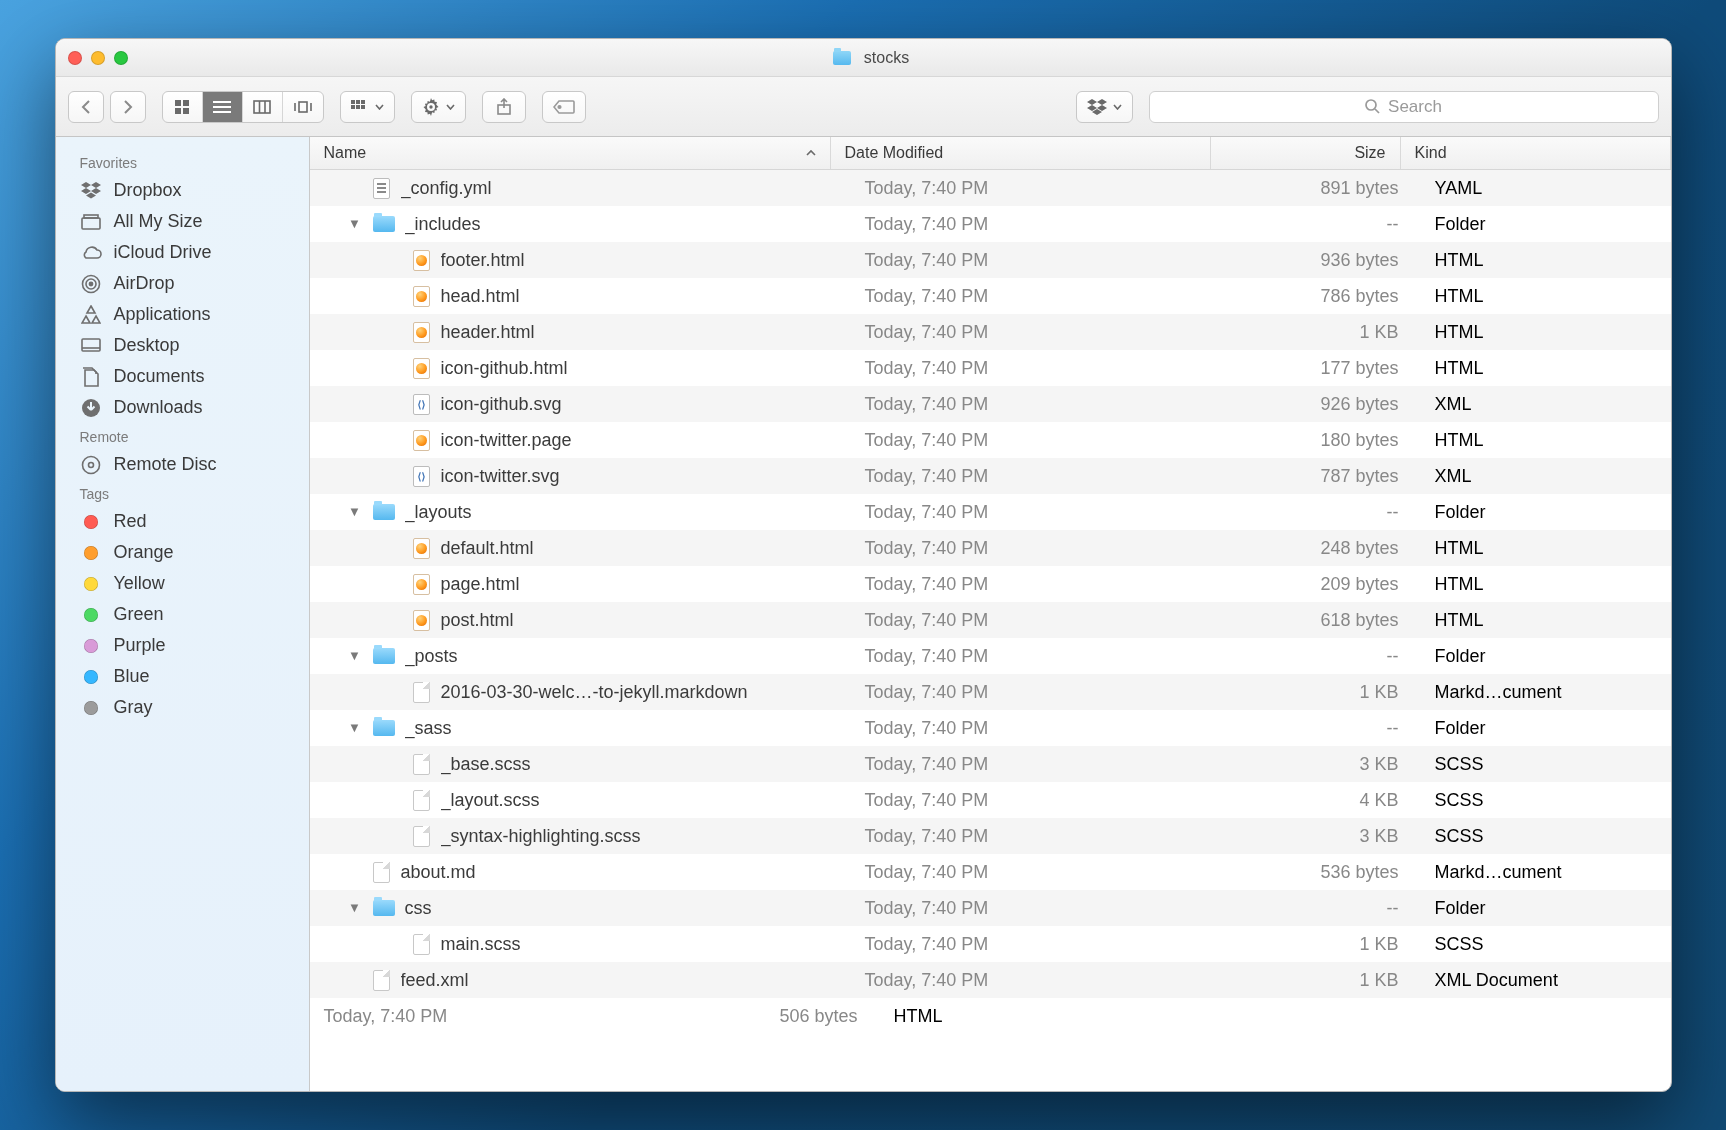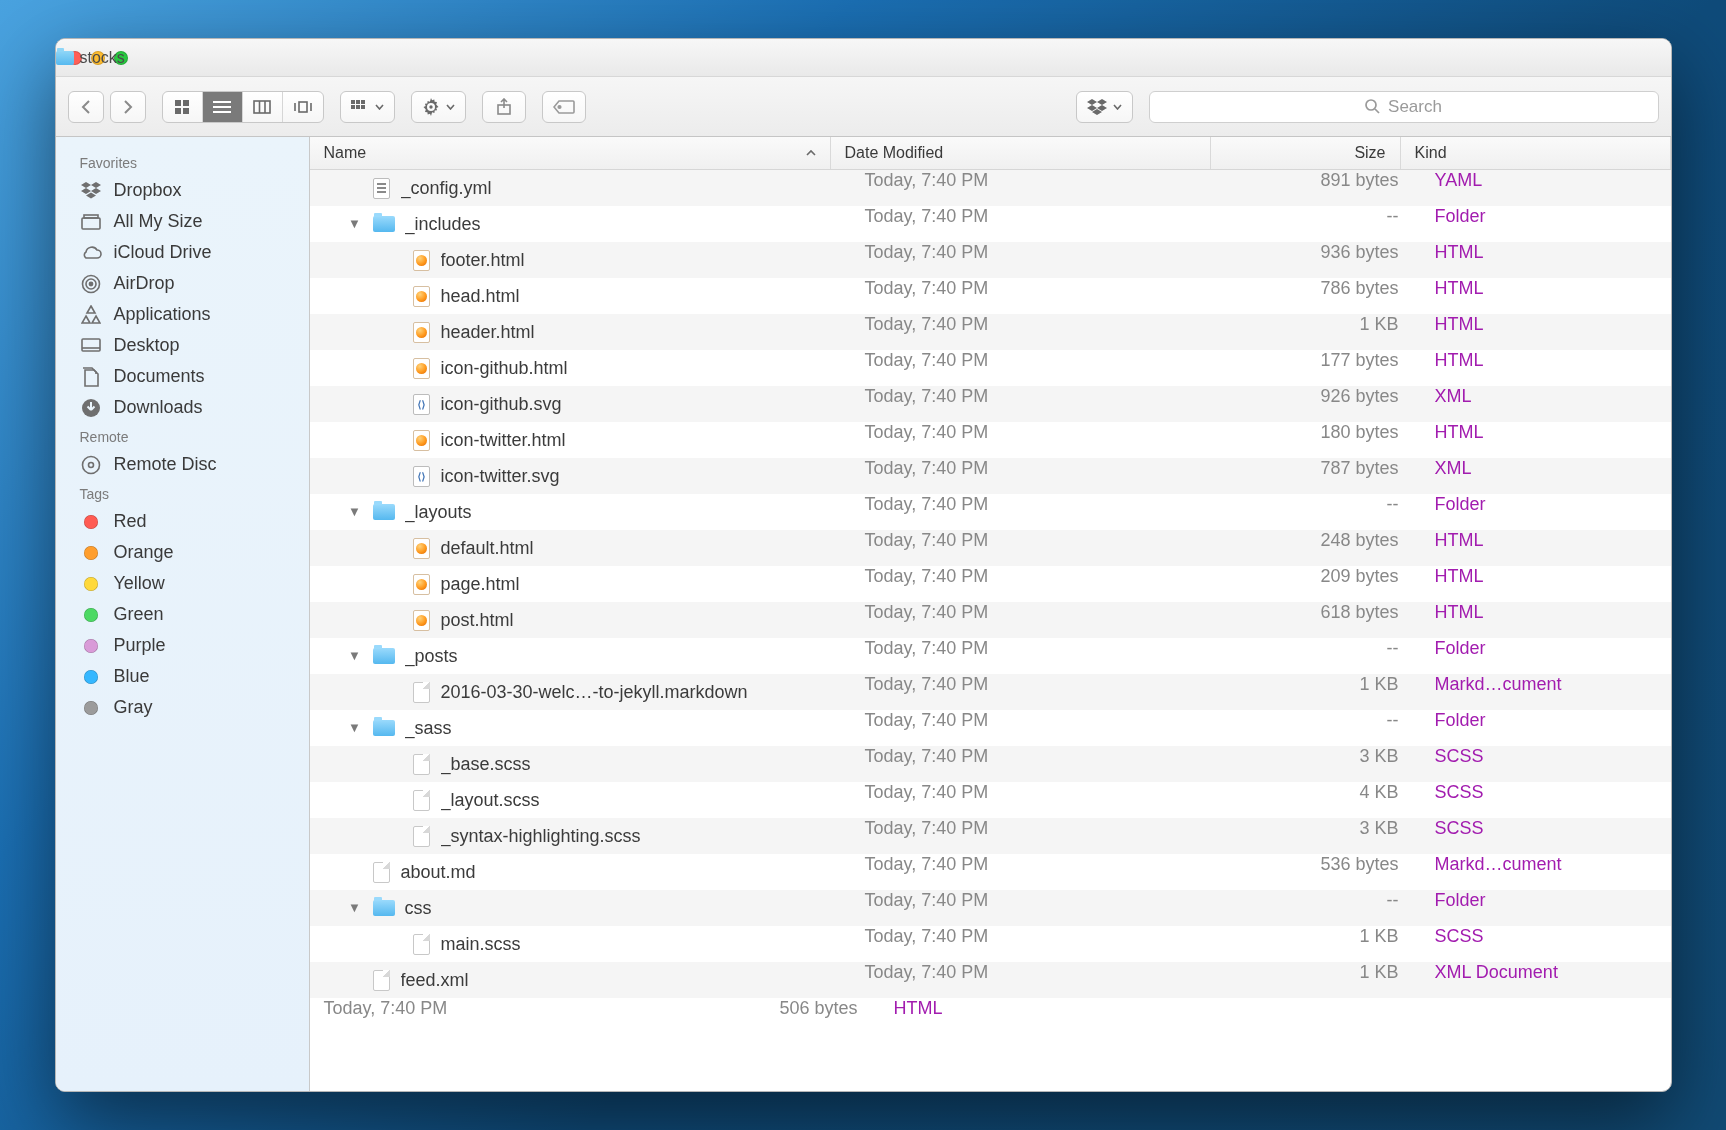--- a/index.html
+++ b/index.html
@@ -17,21 +17,21 @@
   
   .titlebar {
     height: 38px; background: linear-gradient(#f7f7f7,#e9e9e9);
     border-bottom: 1px solid #d7d7d7; display: flex; align-items: center;
     position: relative;
   }
   .traffic { display: flex; gap: 9px; margin-left: 12px; }
   .dot { width: 14px; height: 14px; border-radius: 50%; border: 0.5px solid rgba(0,0,0,0.15); }
   .dot.red { background:#ff5f57; } .dot.yel { background:#febc2e; } .dot.grn { background:#28c840; }
   .title { position:absolute; left:0; right:0; text-align:center; font-size:16px; color:#4a4a4a;
-           display:flex; align-items:center; gap:6px; pointer-events:none;}
+           display:flex; align-items:center; justify-content:center; gap:13px; pointer-events:none;padding-left:16px;}
   .folder-icon-sm { width:18px; height:14px; border-radius:2px;
      background: linear-gradient(#8fd6f7,#56b9ef); position:relative; }
   .folder-icon-sm::before{content:"";position:absolute;top:-3px;left:1px;width:7px;height:4px;
      background:#8fd6f7;border-radius:1px 1px 0 0;}
   
   .toolbar {
     height: 60px; background: linear-gradient(#f6f6f6,#ececec);
     border-bottom: 1px solid #c5c5c5; display:flex; align-items:center; padding:0 12px; gap:16px;
   }
   .seg, .btn {
@@ -70,27 +70,27 @@
     height:33px; background:linear-gradient(#fafafa,#f0f0f0); border-bottom:1px solid #d6d6d6;
     display:flex; align-items:stretch; font-size:16px; color:#3a3a3a;
   }
   .col { display:flex; align-items:center; padding:0 14px; border-right:1px solid #d9d9d9;}
   .col.name{flex:1;}
   .col.date{width:380px;}
   .col.size{width:190px; justify-content:flex-end;}
   .col.kind{width:270px;}
   .sort-arrow{margin-left:auto;color:#6a6a6a;}
   .rows{flex:1; overflow:auto; font-size:18px; color:#3b3b3b;}
-  .row{height:36px; display:flex; }
+  .row{height:36px; display:flex; align-items:center;}
   .row:nth-child(odd){background:#f5f5f5;}
   .row:nth-child(even){background:#ffffff;}
   .c-name{flex:1; display:flex; align-items:center; gap:9px; padding-left:10px; min-width:0;}
   .c-date{width:380px; color:#888; padding-left:14px;}
   .c-size{width:190px; color:#888; text-align:right; padding-right:22px;}
-  .c-kind{width:250px; color:#a21caf; padding-left:14px; white-space:nowrap; overflow:hidden; text-overflow:ellipsis;}
+  .c-kind{width:250px; color:#000000; padding-left:14px; white-space:nowrap; overflow:hidden; text-overflow:ellipsis;}
   .disclosure{width:16px;text-align:center;color:#7a7a7a;font-size:13px;transform:translateY(-1px);}
   .indent{display:inline-block;}
   .fi{width:20px;height:22px;display:flex;align-items:center;justify-content:center;}
   .fi.folder{width:24px;}
   .fname{white-space:nowrap; overflow:hidden; text-overflow:ellipsis;}
   
   .file-generic{width:17px;height:21px;background:#fff;border:1px solid #c8c8c8;border-radius:2px;position:relative;}
   .file-generic::after{content:"";position:absolute;right:-1px;top:-1px;width:7px;height:7px;background:linear-gradient(135deg,#fff 49%,#d8d8d8 50%);}
   .file-html{width:17px;height:21px;background:#fff;border:1px solid #d7bfa1;border-radius:2px;position:relative;display:flex;align-items:center;justify-content:center;}
   .file-html::before{content:"";width:11px;height:11px;border-radius:50%;background:radial-gradient(circle at 35% 30%,#ffd27a,#ff9a1e 55%,#e06600);}
@@ -461,21 +461,21 @@
             <div class="c-size">926 bytes</div>
             <div class="c-kind">XML</div>
           </div>
           <div class="row">
             <div class="c-name">
               <span class="indent" style="width: 58px;"></span>
               <span class="disclosure"></span>
               <span class="fi">
                 <span class="file-html"></span>
               </span>
-              <span class="fname">icon-twitter.html</span>
+              <span class="fname">icon-twitter.page</span>
             </div>
             <div class="c-date">Today, 7:40 PM</div>
             <div class="c-size">180 bytes</div>
             <div class="c-kind">HTML</div>
           </div>
           <div class="row">
             <div class="c-name">
               <span class="indent" style="width: 58px;"></span>
               <span class="disclosure"></span>
               <span class="fi">

